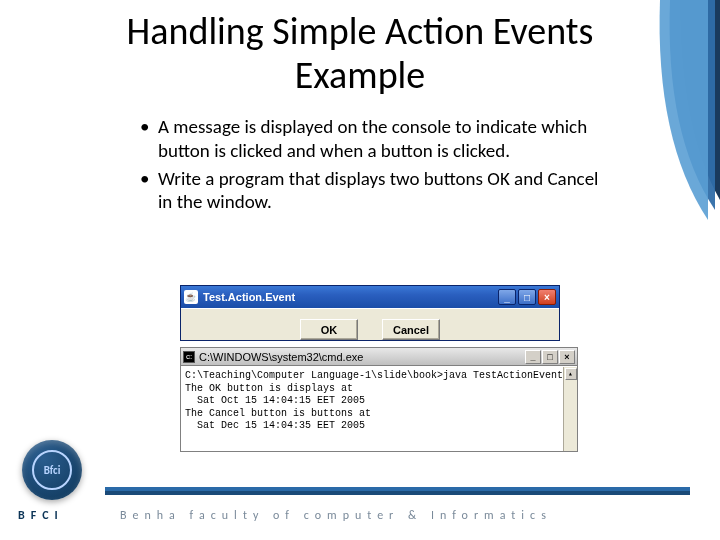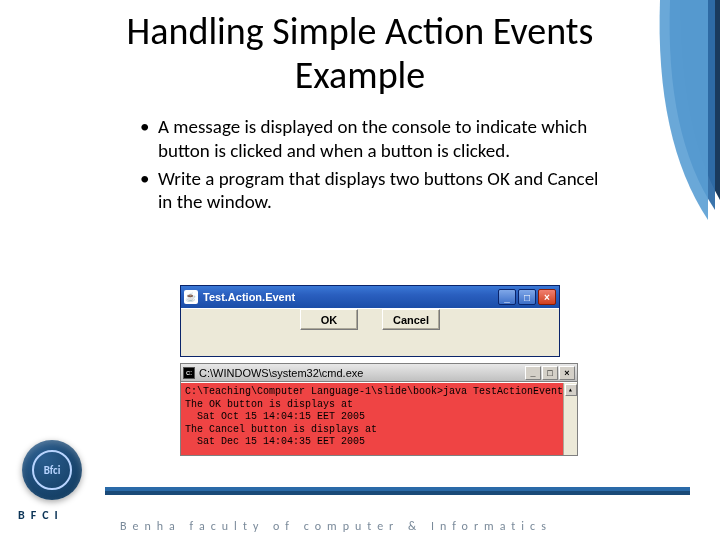--- a/index.html
+++ b/index.html
@@ -85,24 +85,24 @@
   .win-btn {
     width: 18px; height: 16px;
     background: linear-gradient(to bottom,#7fa7e8,#3d6fc8);
     border: 1px solid #0a246a;
     border-radius: 2px;
     display: flex; align-items:center; justify-content:center;
     color: #fff; font-size: 10px; font-weight: bold;
   }
   .win-btn.close { background: linear-gradient(to bottom,#f08070,#d04020); border-color:#8b1a00; }
   .java-body {
-    height: 48px;
+    height: 32px;
     border-top: 1px solid #fff;
     display: flex;
-    align-items: flex-start;
+    align-items: flex-end;
     justify-content: center;
     gap: 24px;
     background: #ece9d8;
   }
   .swing-btn {
     min-width: 58px;
     height: 21px;
     background: #ece9d8;
     border: 1px solid #7a7a7a;
     border-top-color:#fff; border-left-color:#fff;
@@ -133,26 +133,26 @@
   .cmd-controls { display:flex; gap:1px; }
   .cmd-btn {
     width:16px;height:14px;
     background:#d4d0c8;
     border:1px solid #808080;
     border-top-color:#fff;border-left-color:#fff;
     display:flex;align-items:center;justify-content:center;
     font-size:9px;color:#000;font-weight:bold;
   }
   .cmd-body {
-    background:#ef4444;
+    background:#ffffff;
     color:#000;
     font-family: "Lucida Console", "Courier New", monospace;
     font-size: 10px;
     line-height: 1.25;
-    padding: 3px 4px 6px 4px;
+    padding: 3px 4px 18px 4px;
     min-height: 64px;
     border-top:1px solid #fff;
     position: relative;
   }
   .cmd-body .line { white-space: pre; }
   .cmd-scrollbar { position:absolute; right:0; top:0; bottom:0; width:14px; background:#ece9d8; border-left:1px solid #aca899;}
   .cmd-scroll-btn { width:12px;height:12px;background:#d4d0c8;border:1px solid #808080;border-top-color:#fff;border-left-color:#fff;margin:1px auto;display:flex;align-items:center;justify-content:center;font-size:8px;}
   .cmd-wrapper { position: relative; }
   
   .footer-logo {
@@ -180,21 +180,21 @@
   .footer-bfci {
     position:absolute;
     left:18px; bottom:18px;
     color:#0d3557;
     font-size:12px;
     letter-spacing:6px;
     font-weight:bold;
   }
   .footer-text {
     position:absolute;
-    left:120px; right:30px; bottom:7px;
+    left:120px; right:30px; bottom:18px;
     color:#7a8a9a;
     font-size:12px;
     letter-spacing:6px;
     text-align:left;
   }
 </style>
 </head>
 <body>
 
 <div class="slide">
@@ -246,21 +246,21 @@
           <span class="cmd-btn">_</span>
           <span class="cmd-btn">□</span>
           <span class="cmd-btn">×</span>
         </div>
       </div>
       <div class="cmd-wrapper">
         <div class="cmd-body">
           <div class="line">C:\Teaching\Computer Language-1\slide\book&gt;java TestActionEvent</div>
           <div class="line">The OK button is displays at</div>
           <div class="line">  Sat Oct 15 14:04:15 EET 2005</div>
-          <div class="line">The Cancel button is displays at</div>
+          <div class="line">The Cancel button is buttons at</div>
           <div class="line">  Sat Dec 15 14:04:35 EET 2005</div>
           <div class="cmd-scrollbar">
             <div class="cmd-scroll-btn">▴</div>
           </div>
         </div>
       </div>
     </div>
 
   </div>
 

